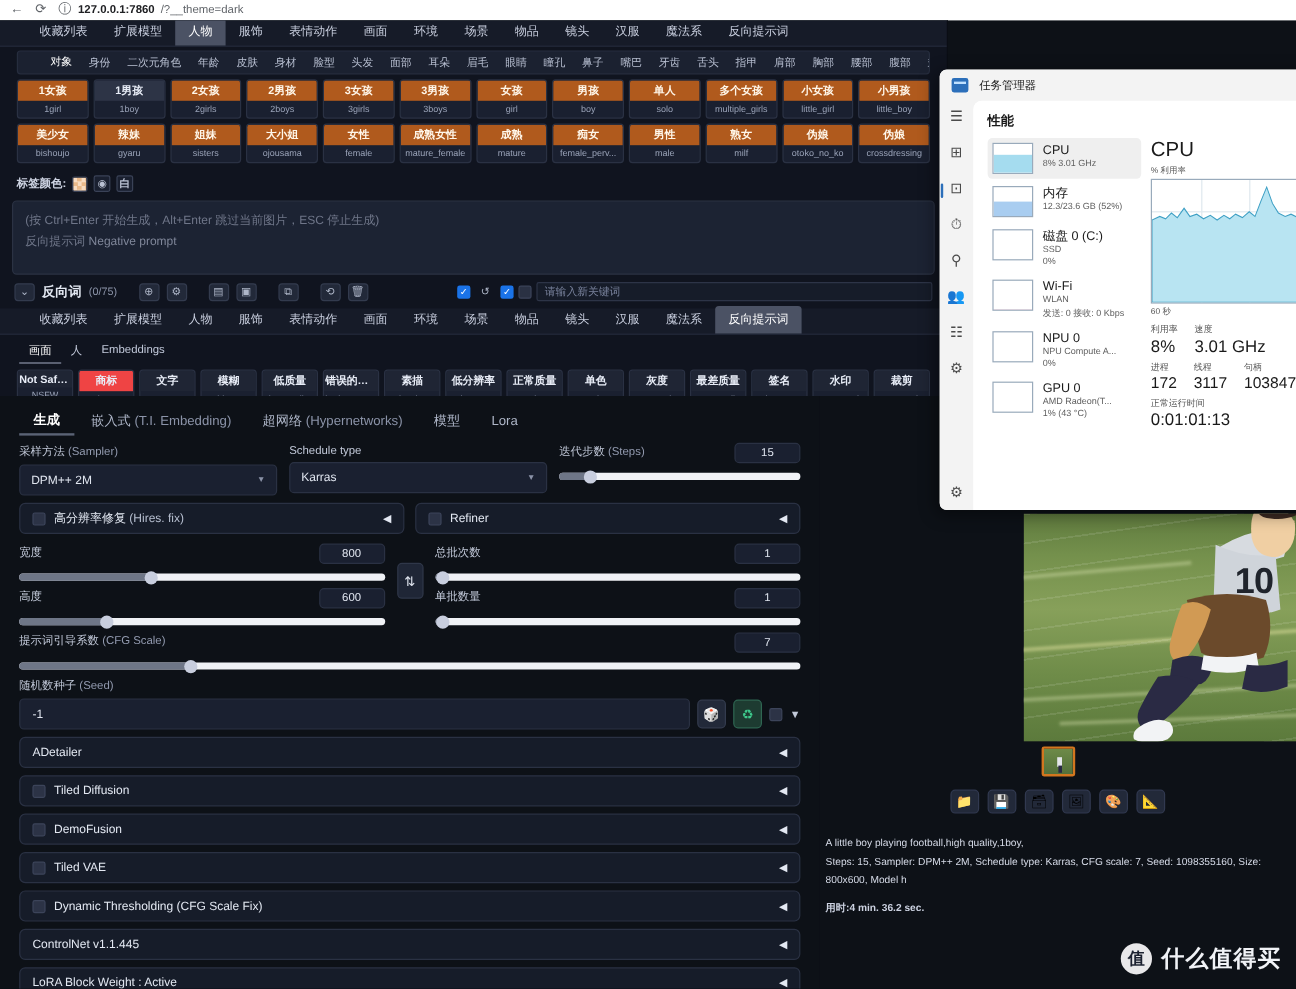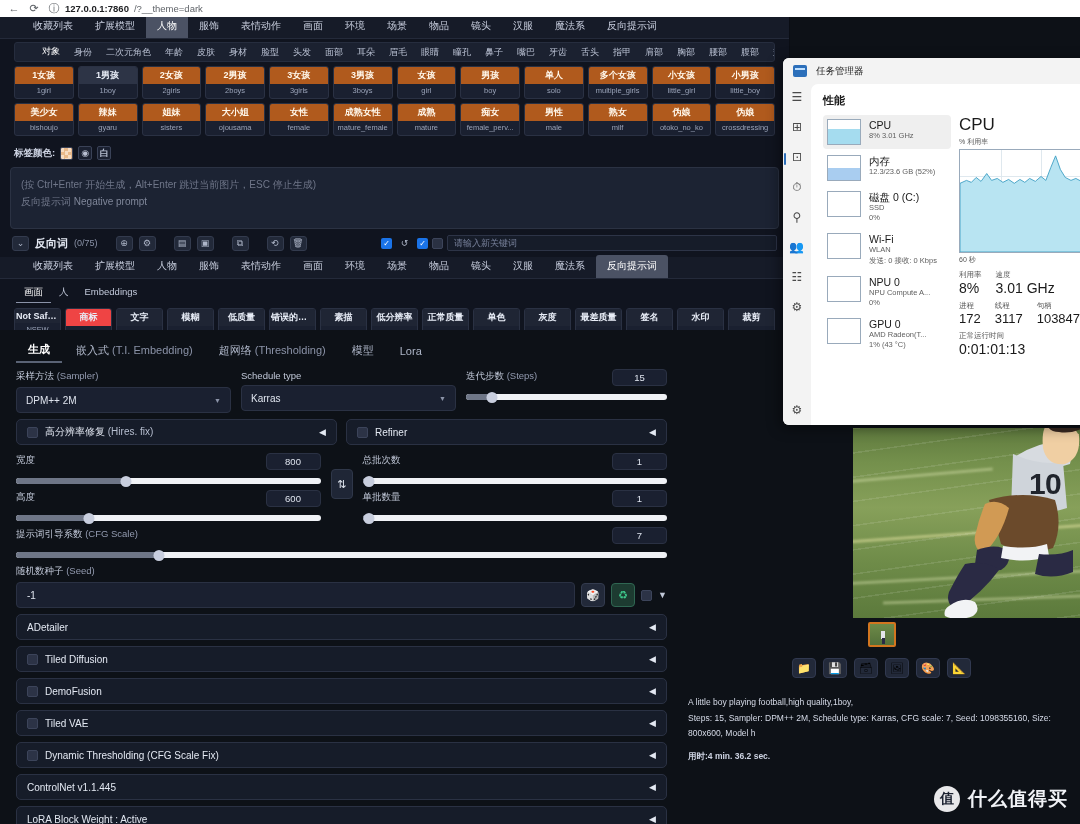--- a/index.html
+++ b/index.html
@@ -544,21 +544,21 @@
           </div>
         </div>
       </div>
 
   </div>
 
   <div class="settings">
     <div class="gen-tabs" id="gen-tabs">
         <div class="gt active"><span>生成</span></div>
         <div class="gt"><span>嵌入式</span><span class="lt"> (T.I. Embedding)</span></div>
-        <div class="gt"><span>超网络</span><span class="lt"> (Thresholding)</span></div>
+        <div class="gt"><span>超网络</span><span class="lt"> (Hypernetworks)</span></div>
         <div class="gt"><span>模型</span></div>
         <div class="gt"><span>Lora</span></div>
       </div>
 
     <div class="row">
       <div class="field" style="flex:0 0 215px">
         <div class="lbl"><span>采样方法</span><span class="lt"> (Sampler)</span></div>
         <div class="dd">
           <span>DPM++ 2M</span>
           <span class="caret">▼</span>

